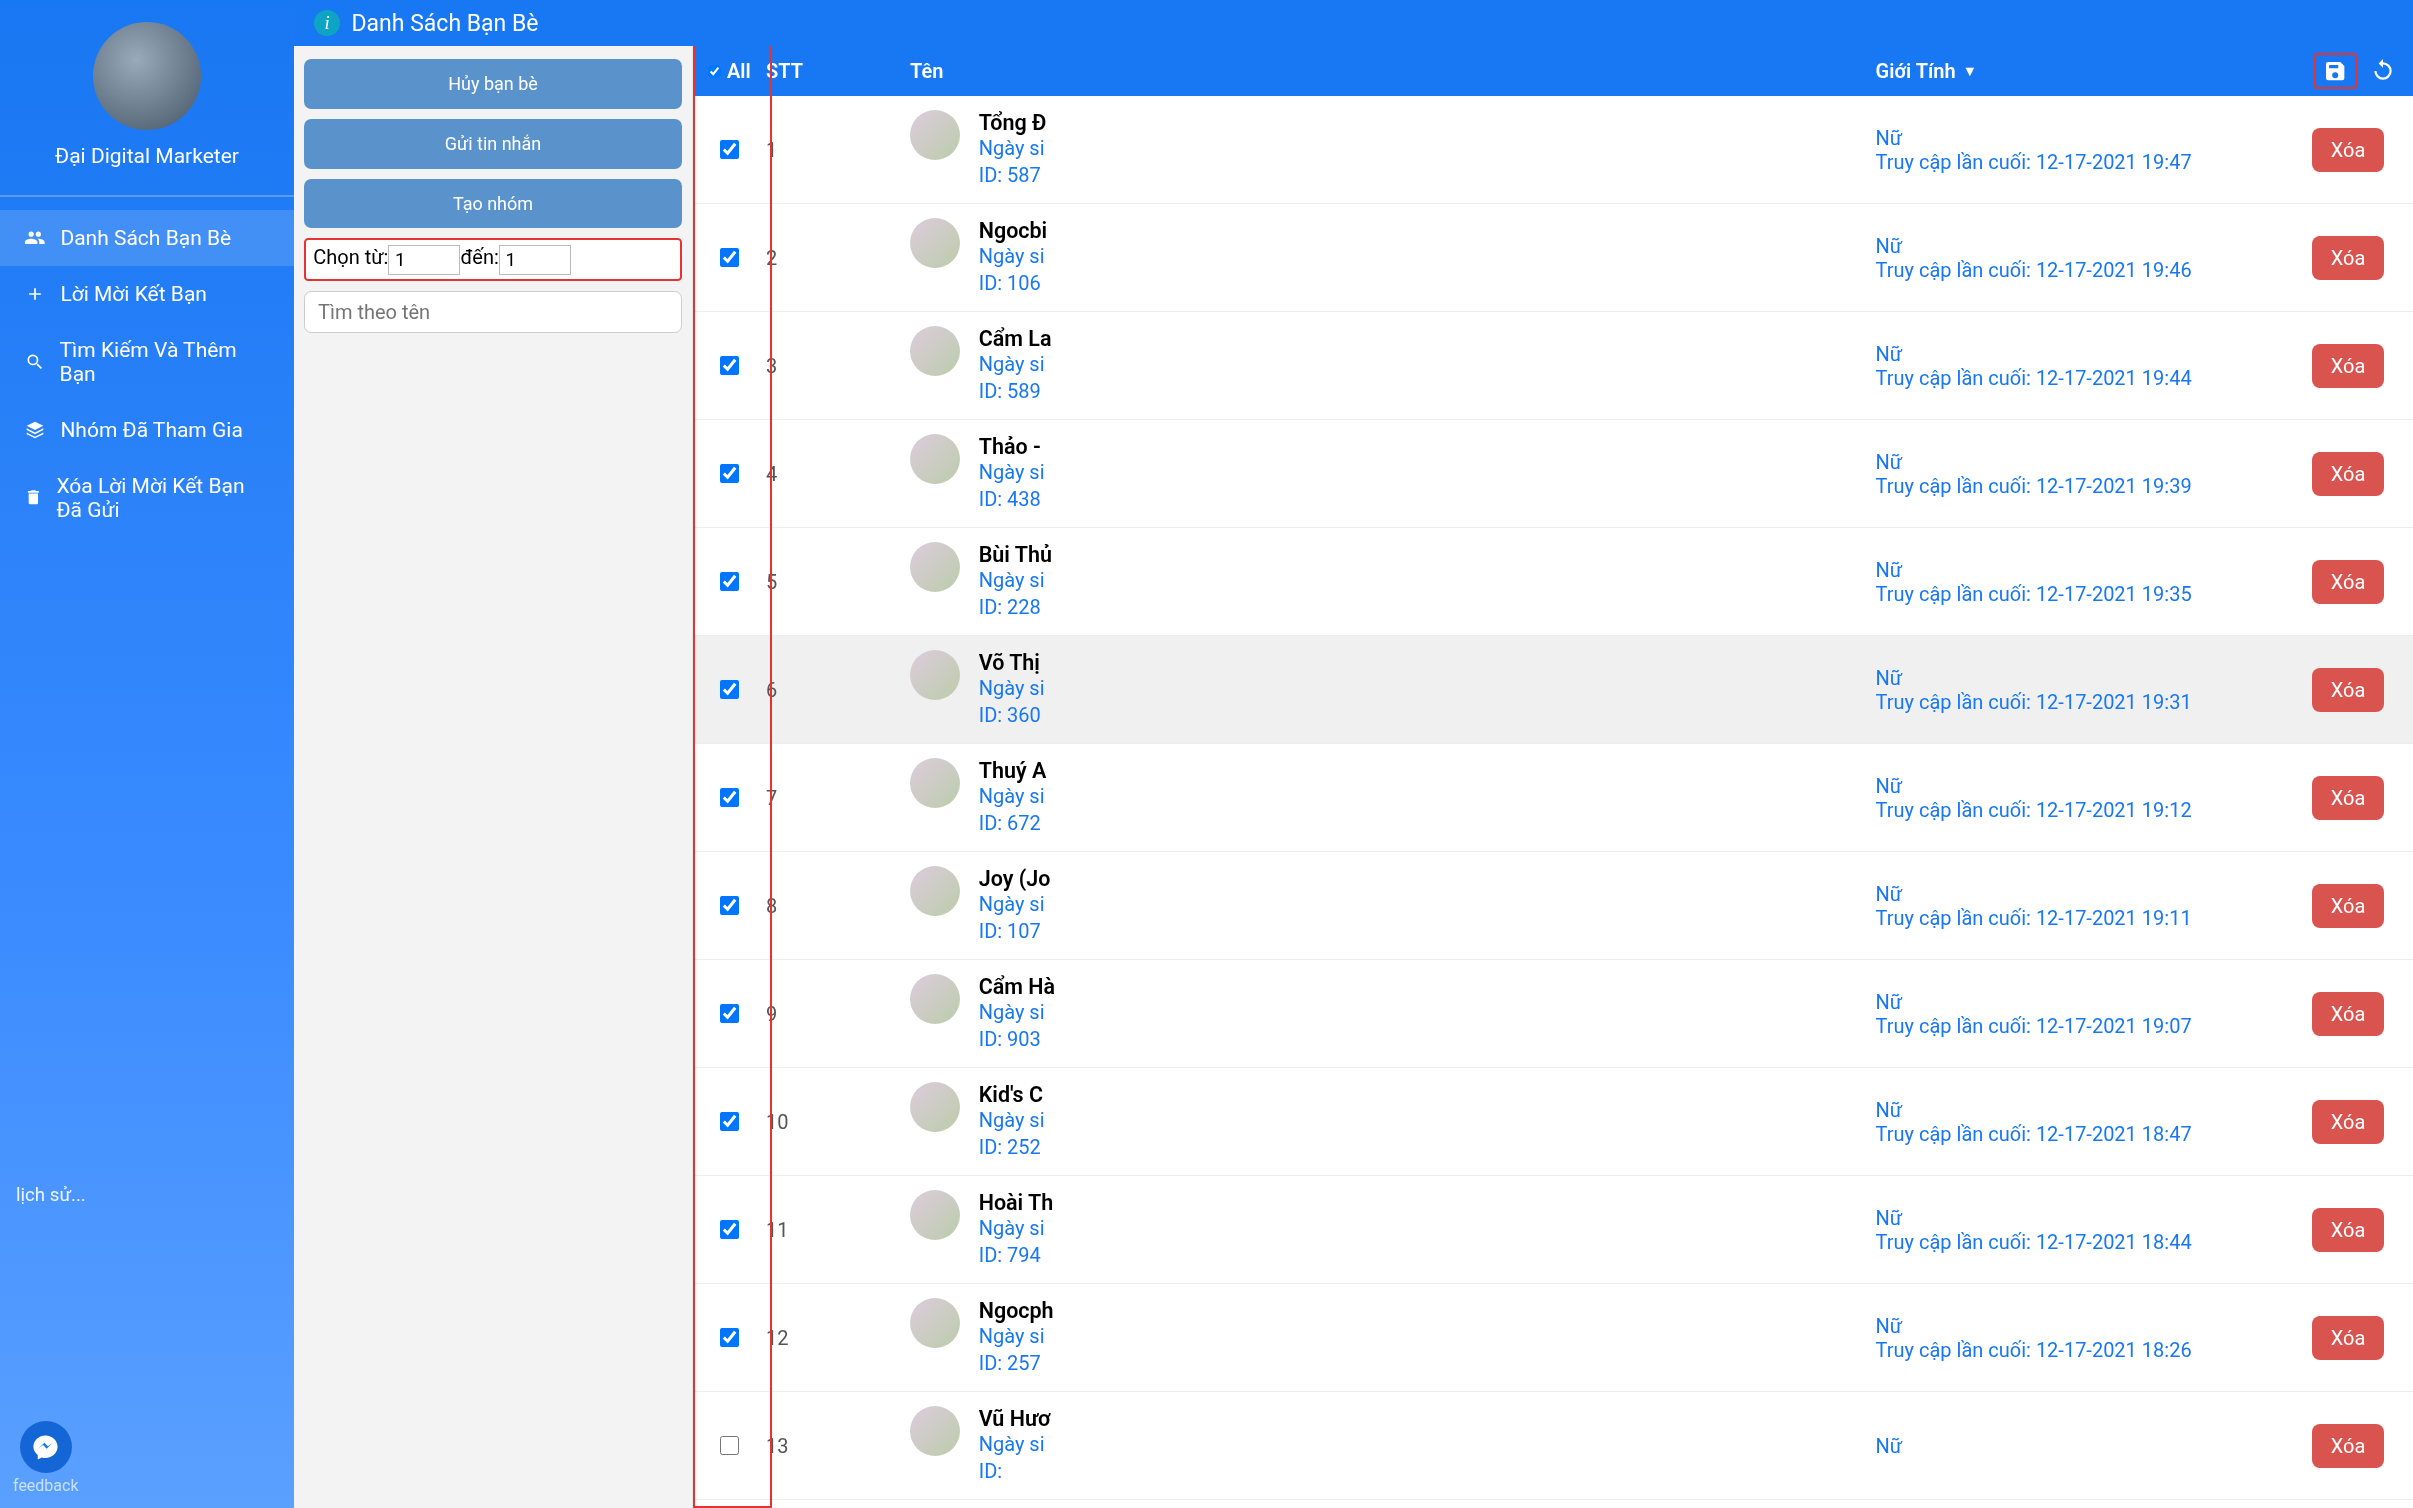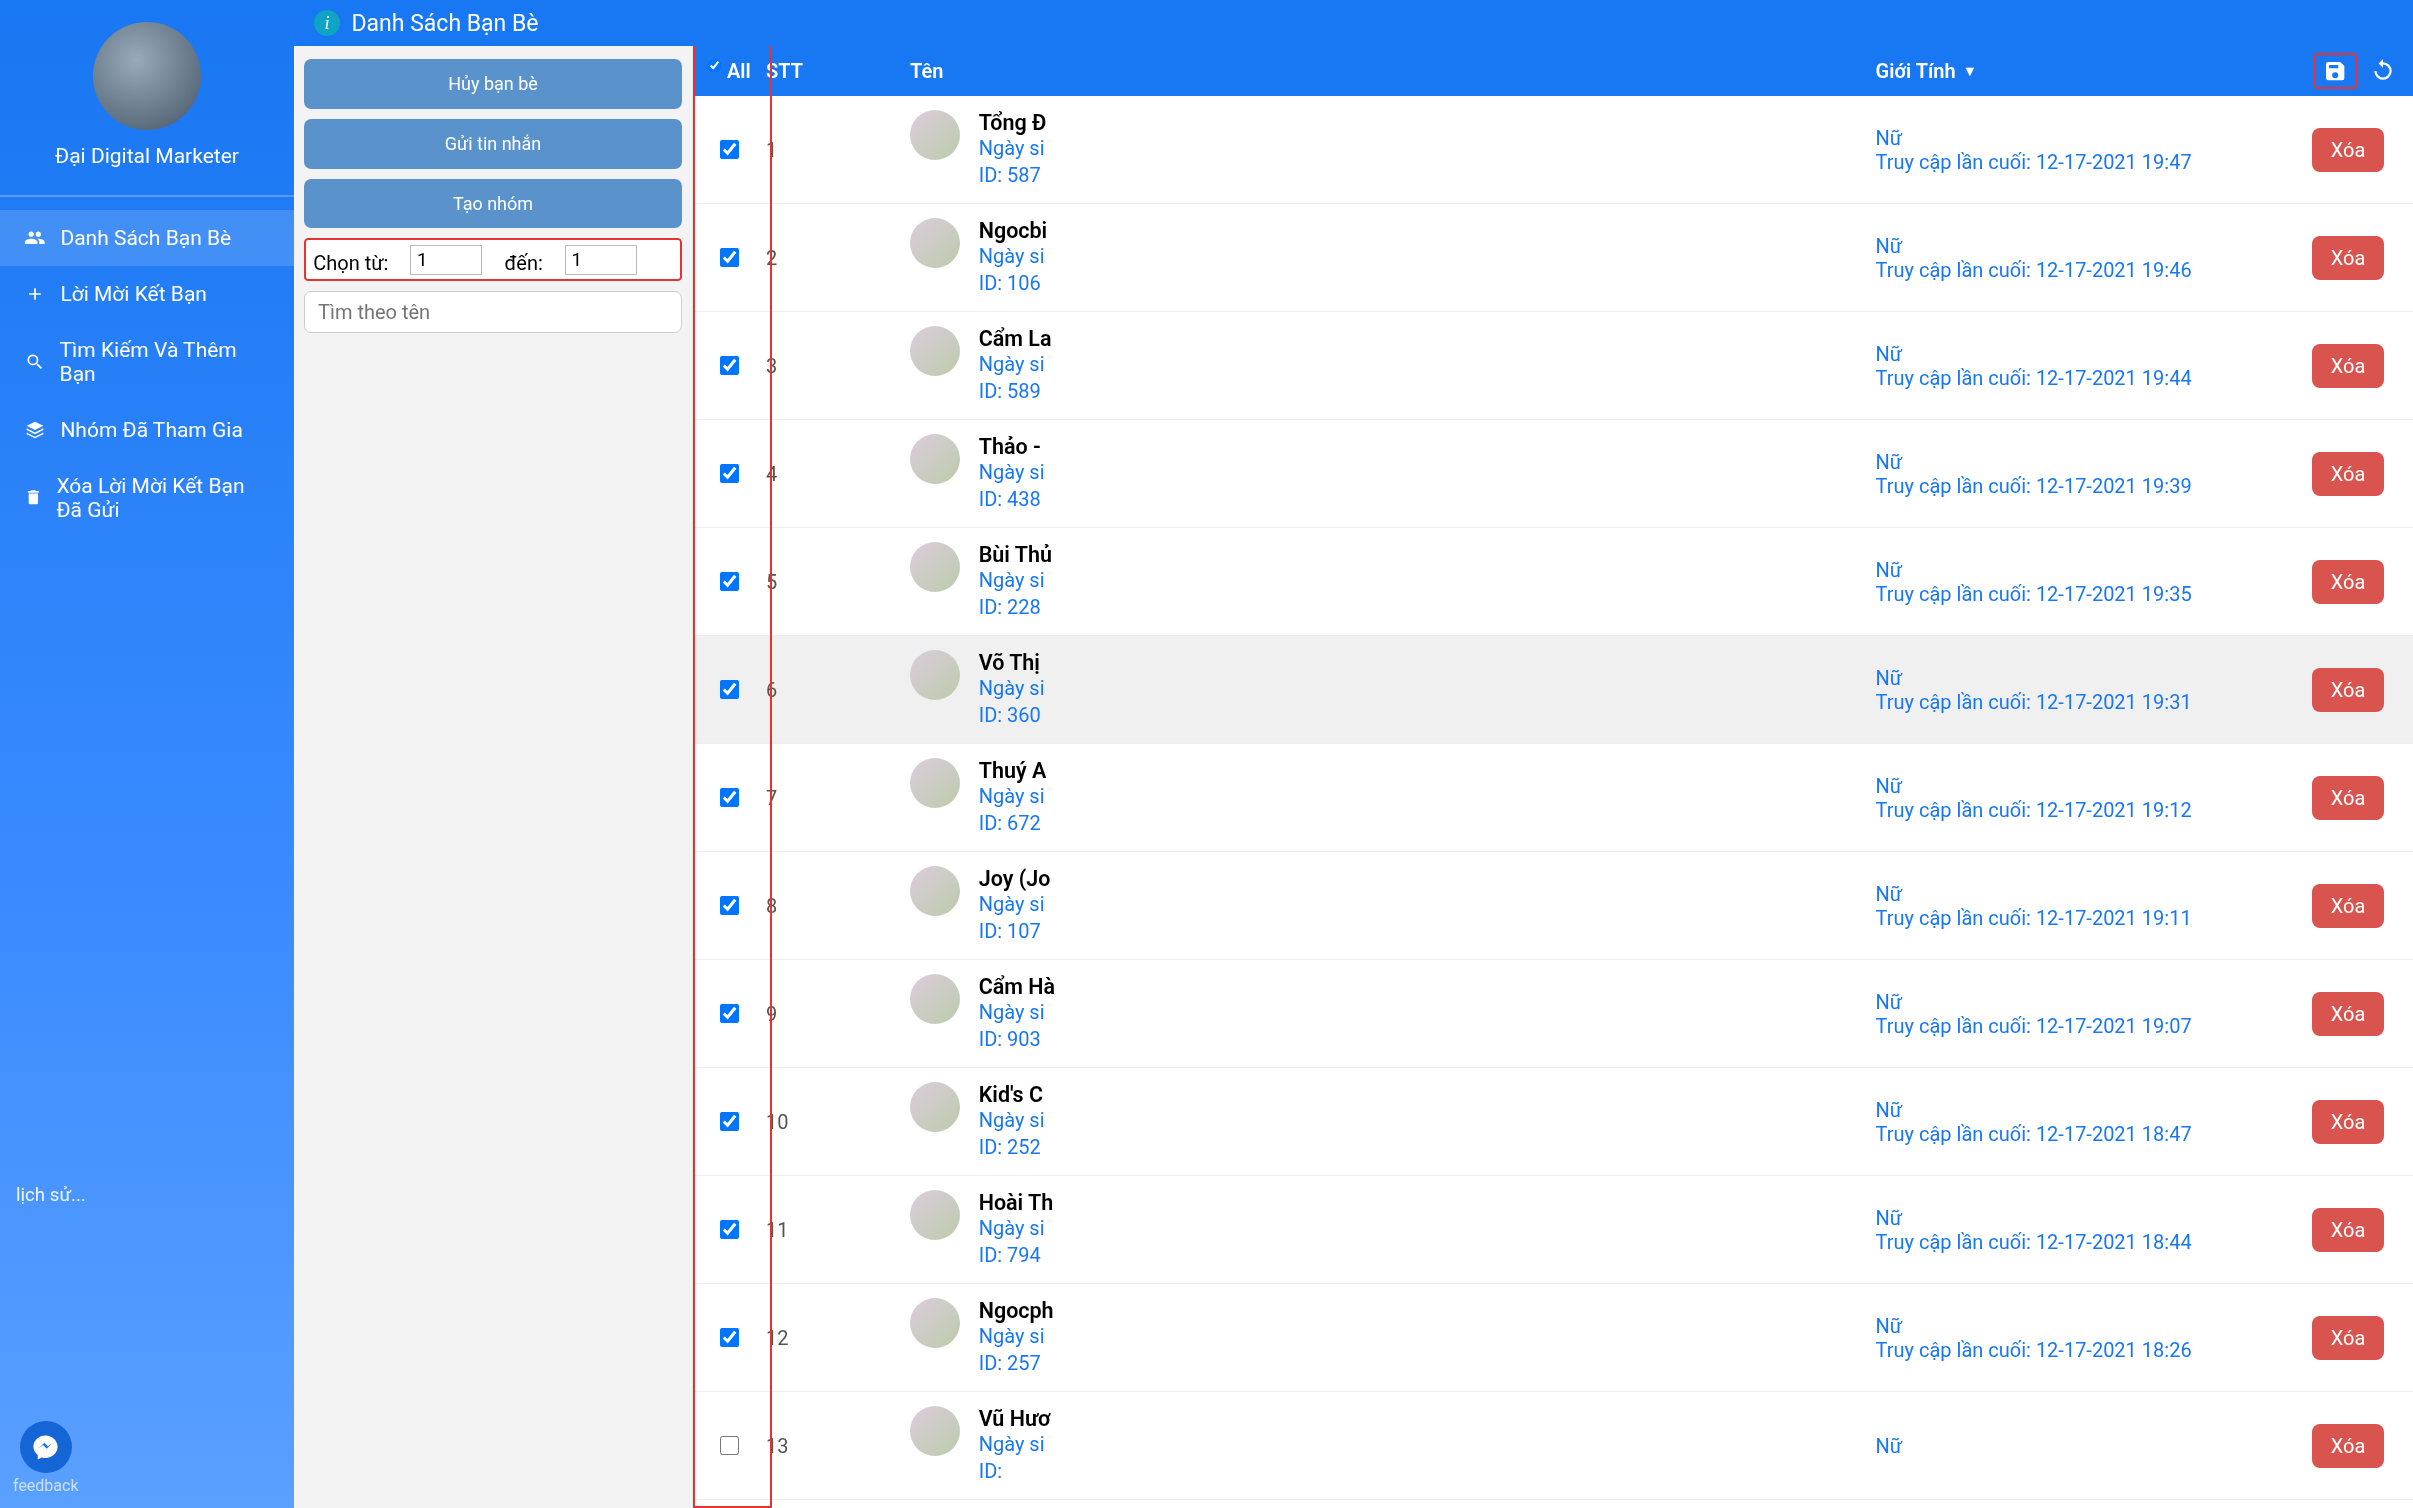--- a/index.html
+++ b/index.html
@@ -16,27 +16,27 @@
 .nav-item .ico{width:24.4px;display:inline-flex;justify-content:center}
 .history{position:absolute;left:16px;bottom:302px;font-size:18.7px;color:rgba(255,255,255,.9)}
 .feedback{position:absolute;left:13px;bottom:13px;text-align:center;font-size:16px;color:#c9e0ff}
 .fb-bubble{width:52px;height:52px;border-radius:50%;background:#1466d6;margin:0 auto 2.9px;display:flex;align-items:center;justify-content:center;color:#fff;font-size:29px}
 .main{flex:1;display:flex;flex-direction:column;background:#f5f5f5}
 .titlebar{background:#1877f2;color:#fff;height:46px;display:flex;align-items:center;padding:0 20px;font-size:23px;gap:11.5px}
 .info-ico{width:26px;height:26px;border-radius:50%;background:#0ea5c4;display:inline-flex;align-items:center;justify-content:center;font-style:italic;font-family:Georgia,serif;font-size:18.7px}
 .content{flex:1;display:flex;background:#fff}
 .actions{width:399px;background:#f3f3f3;padding:13px 10px;border-right:0.7px solid #e5e5e5}
 .btn-block{display:block;width:100%;padding:14.4px 7.2px;margin-bottom:10px;background:#5a93cc;color:#fff;border:none;border-radius:7.2px;font-size:18px;cursor:pointer}
-.range-row{border:2.2px solid #e73232;border-radius:4.3px;padding:4.3px 7.2px;display:flex;align-items:flex-end;gap:22px;font-size:20px;background:#fff}
+.range-row{border:2.2px solid #e73232;border-radius:4.3px;padding:4.3px 7.2px;display:flex;align-items:flex-start;gap:0;font-size:20px;background:#fff}
 .range-row input{width:72px;height:30px;border:0.7px solid #bbb;font-size:18.7px;padding:0 5.7px}
 .search-row{margin-top:10px}
 .search-row input{width:100%;height:42px;border:0.7px solid #ccc;border-radius:7.2px;padding:0 13px;font-size:20px;background:#fff}
 .table-wrap{flex:1;display:flex;flex-direction:column;position:relative}
 .thead{background:#1877f2;color:#fff;height:50px;display:flex;align-items:center;font-size:20px;font-weight:600}
-.col-chk{width:73px;display:flex;align-items:flex-start;justify-content:center;gap:5.7px}
+.col-chk{width:73px;display:flex;align-items:center;justify-content:center;gap:5.7px}
 .col-stt{width:101px;text-align:left}
 .col-name{flex:1;padding-left:43px}
 .col-gender{width:445px;padding-left:8.6px}
 .col-act{width:101px}
 .thead .col-gender{display:flex;align-items:center;gap:7.2px}
 .thead .icons{position:absolute;right:17px;display:flex;gap:13px;align-items:center}
 .save-ico{border:2.2px solid #e73232;border-radius:3.6px;padding:4.3px 7.2px;display:inline-flex}
 .tbody{flex:1;overflow-y:auto}
 .row{display:flex;align-items:center;border-bottom:0.7px solid #eee;min-height:108px;font-size:20px}
 .row.hovered{background:#f0f0f0}

